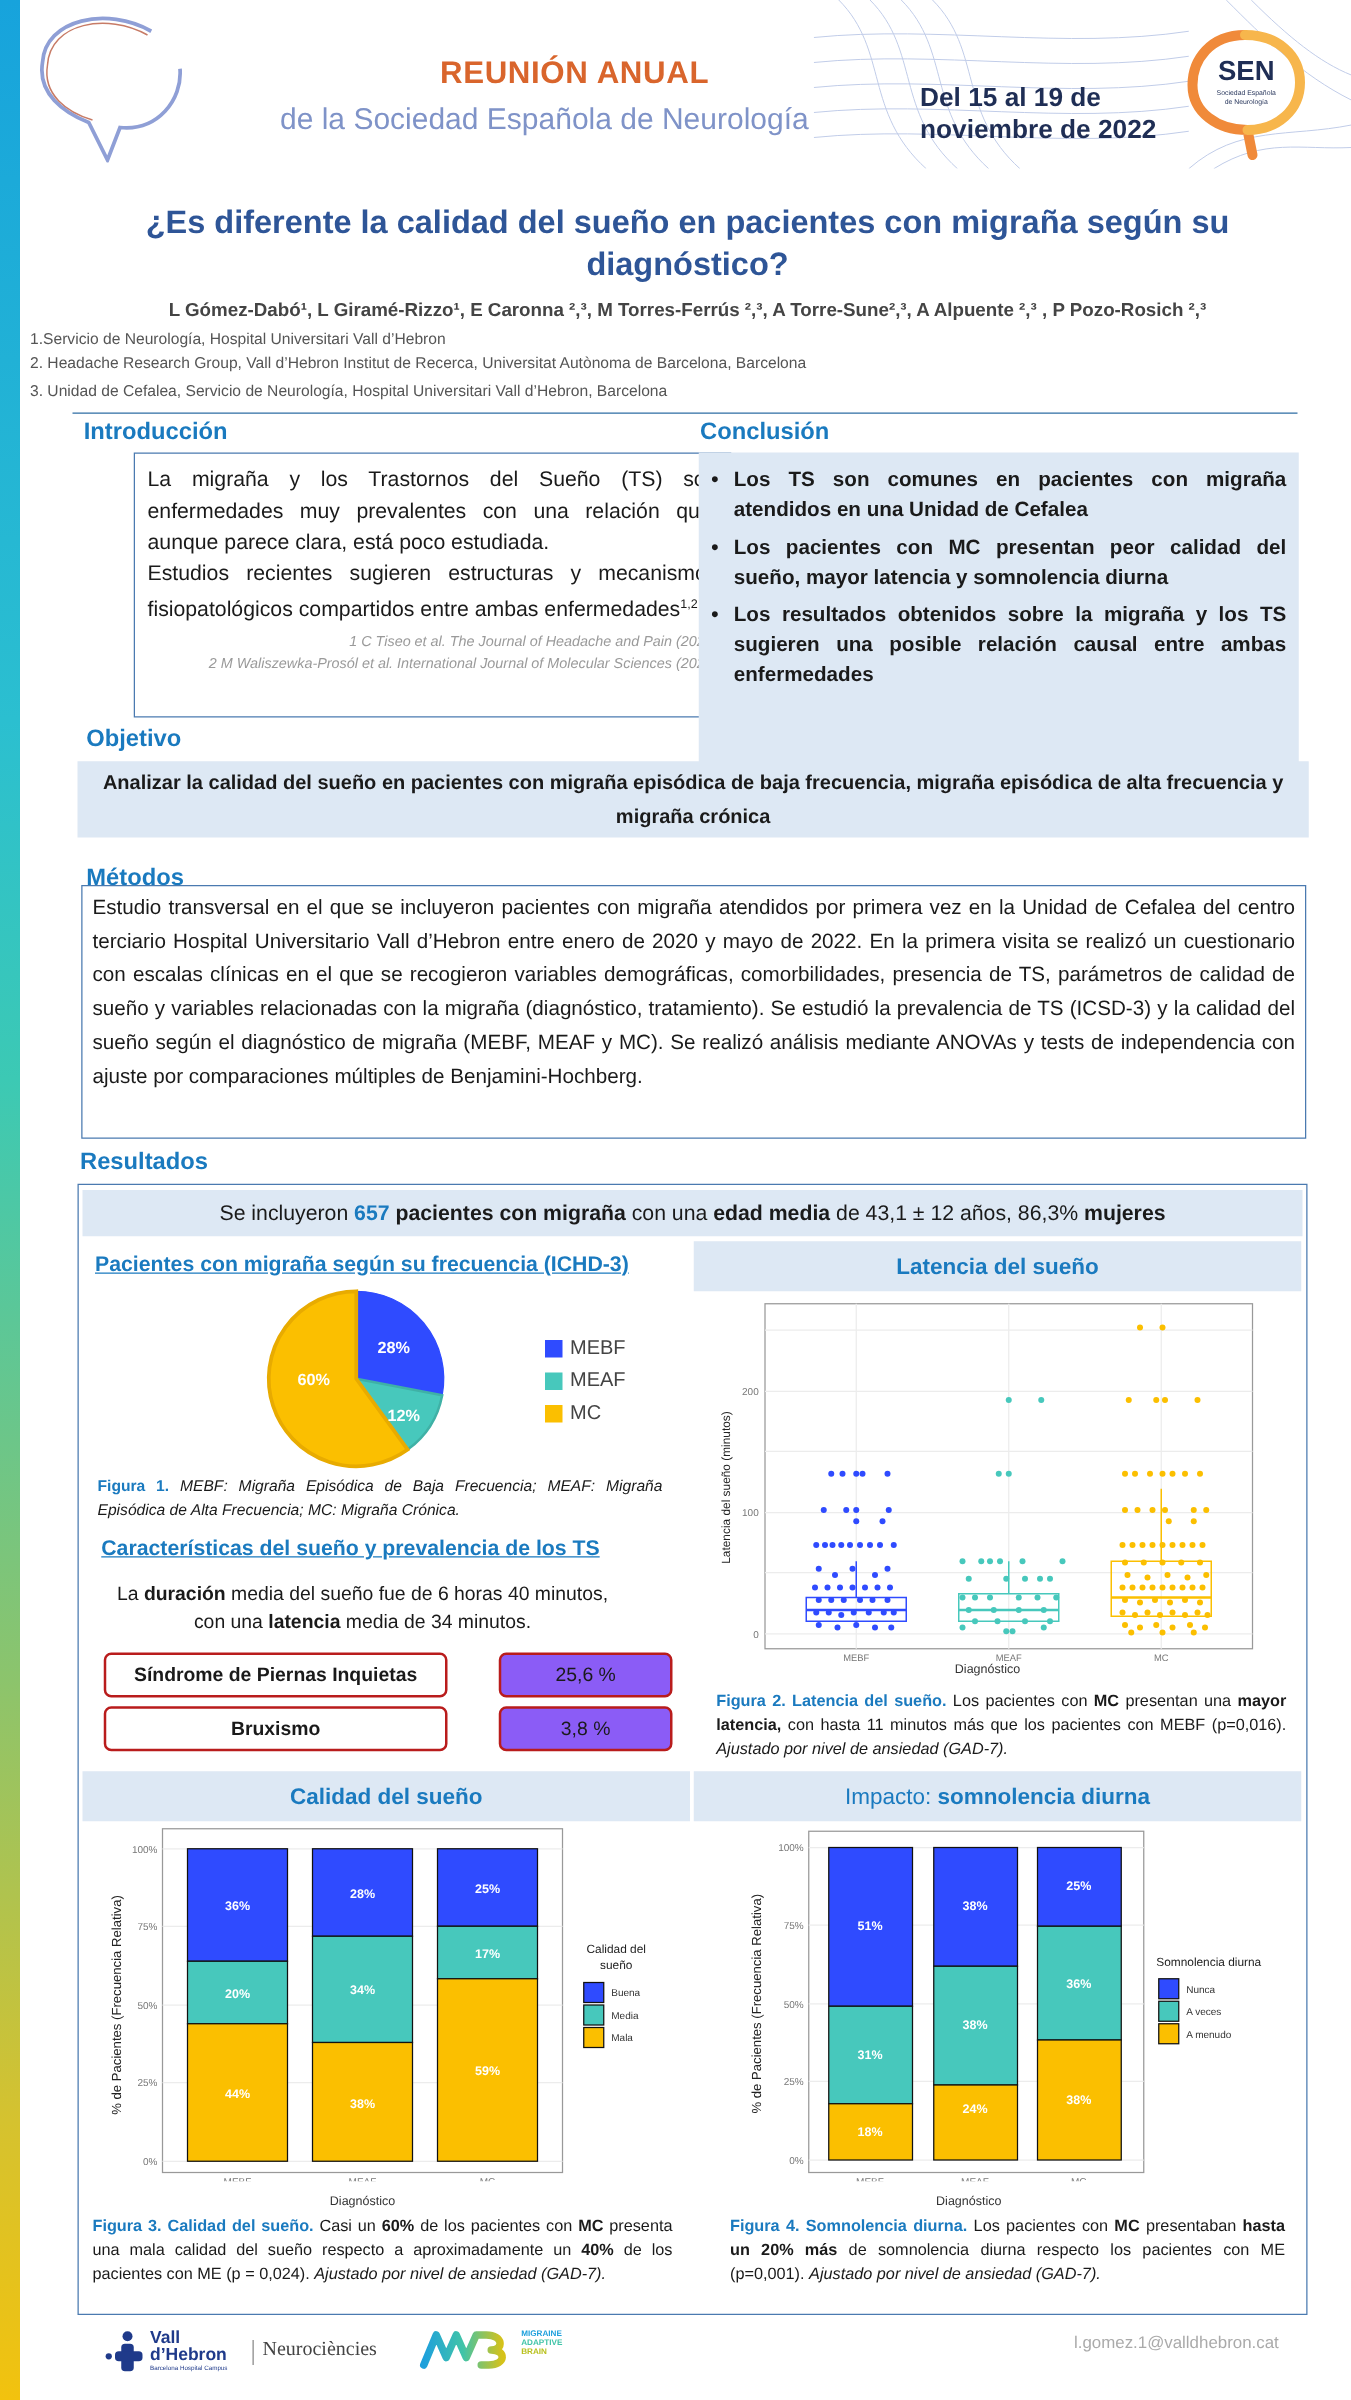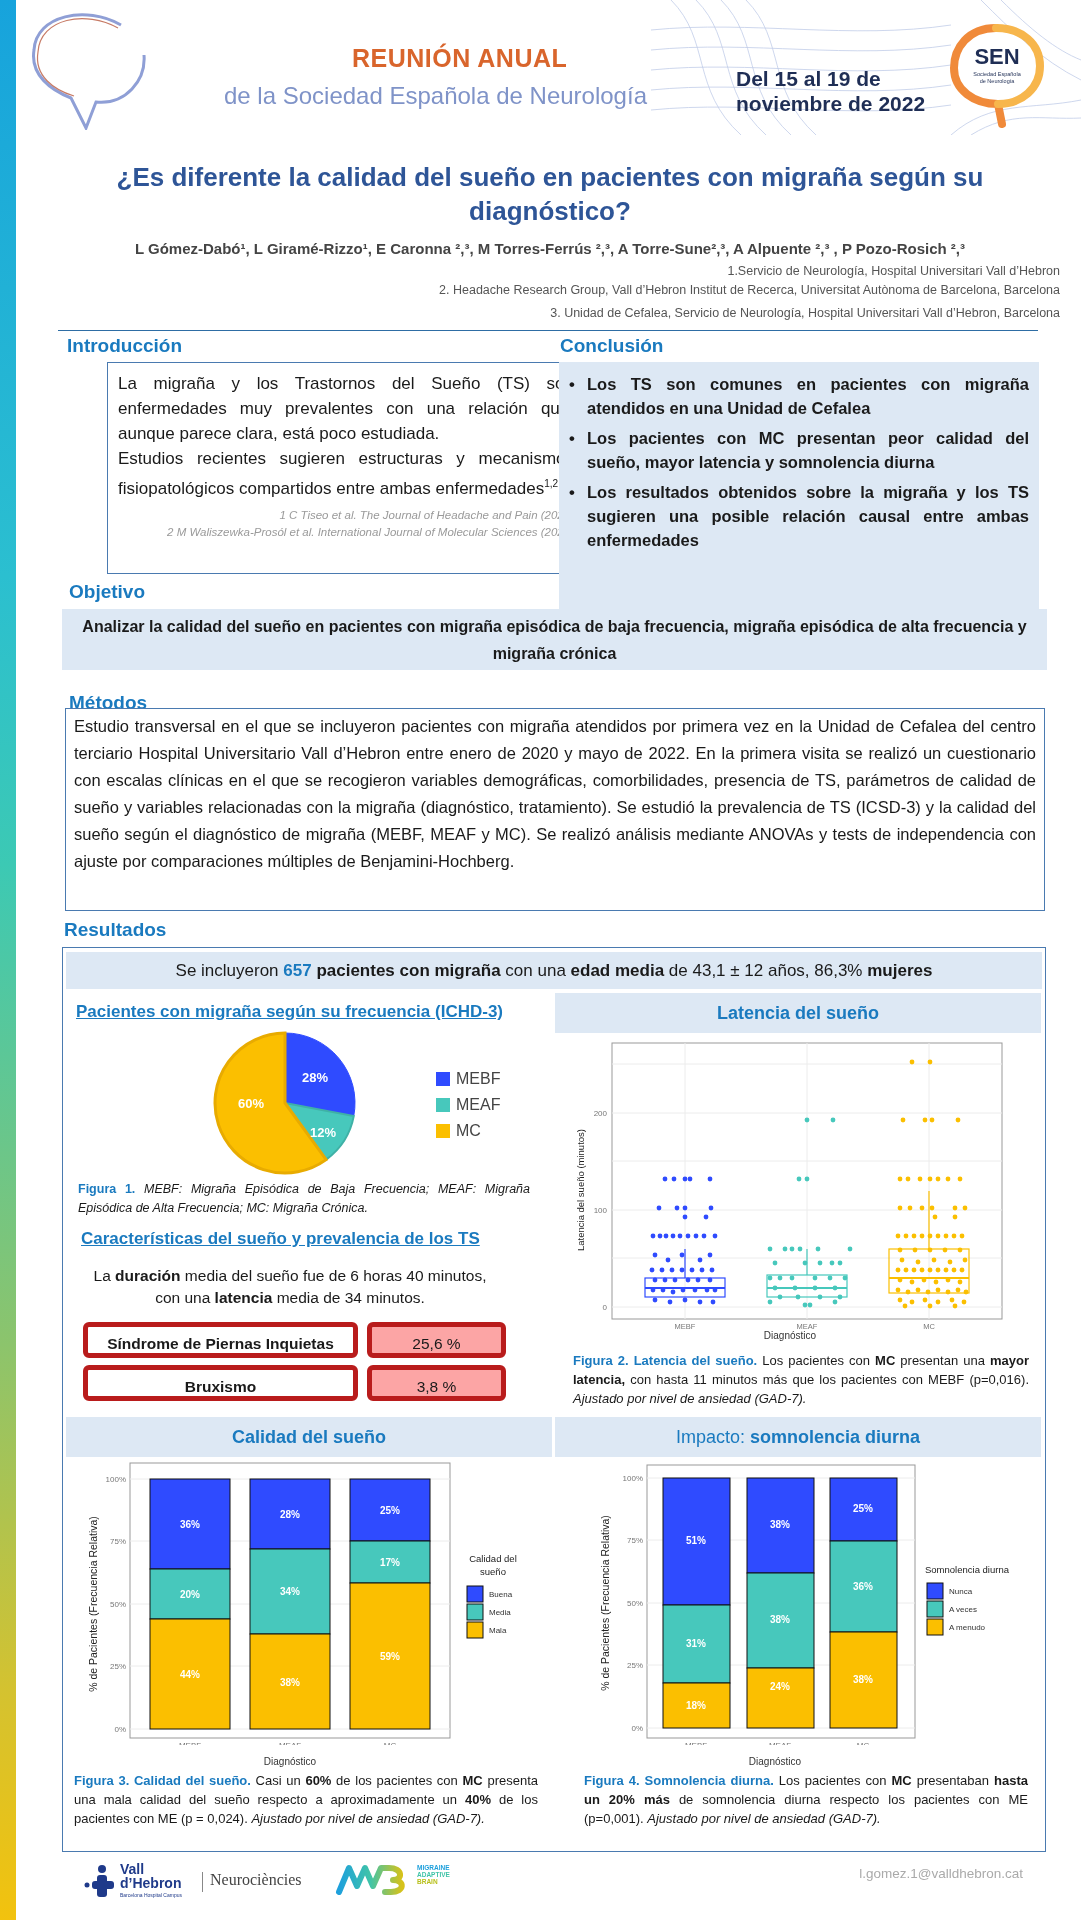--- a/index.html
+++ b/index.html
@@ -14,21 +14,21 @@
   .banner .brain { position: absolute; left: 10px; top: 10px; width: 130px; height: 120px; }
   .lxxiv { position: absolute; left: 100px; top: 8px; font-family: "Liberation Sans", sans-serif; font-weight: 300; font-size: 74px; letter-spacing: 4px; color: #d9652c; -webkit-text-stroke: 0; font-weight: normal; transform: scaleY(1.0); }
   .reunion { position: absolute; left: 336px; top: 44px; font-size: 25px; font-weight: bold; color: #d9652c; letter-spacing: 0.5px; }
   .sociedad { position: absolute; left: 208px; top: 82px; font-size: 24px; color: #7f93c8; }
   .dates { position: absolute; left: 720px; top: 66px; font-size: 21px; font-weight: bold; color: #1f2e55; line-height: 25px; }
   .sen-logo { position: absolute; left: 930px; top: 20px; width: 100px; height: 110px; }
 
   
   .title { position: absolute; left: 40px; top: 160px; width: 1020px; text-align: center; font-size: 26px; font-weight: bold; color: #2e5597; line-height: 34px; }
   .authors { position: absolute; left: 40px; top: 240px; width: 1020px; text-align: center; font-size: 15px; font-weight: bold; color: #444; }
-  .affil { position: absolute; left: 40px; width: 1020px; text-align: right; font-size: 12.5px; color: #555; }
+  .affil { position: absolute; left: 24px; width: 1020px; text-align: left; font-size: 12.5px; color: #555; }
   .top-rule { position: absolute; left: 58px; top: 330px; width: 980px; height: 1px; background: #2e6da4; }
 
   .section-title { position: absolute; font-size: 19px; font-weight: bold; color: #1a7abf; }
   .boxed { position: absolute; border: 1px solid #4a7ab0; background: #fff; }
   .shaded { position: absolute; background: #dde8f4; }
 
   .intro-text { font-size: 17px; line-height: 25px; text-align: justify; color: #1a1a1a; padding: 8px 10px 0 10px; }
   .refs { font-size: 11.5px; font-style: italic; color: #9a9a9a; text-align: right; padding: 6px 10px 0 10px; line-height: 17px; }
 
   .concl-list { list-style: none; padding: 10px 10px 0 8px; }
@@ -44,23 +44,23 @@
 
   .sub-title-u { position: absolute; font-size: 17px; font-weight: bold; color: #1a7abf; text-decoration: underline; }
   .panel-head { position: absolute; background: #dde8f4; text-align: center; font-size: 18px; font-weight: bold; color: #1a7abf; line-height: 40px; }
   .caption { position: absolute; font-size: 13px; line-height: 19px; text-align: justify; color: #1a1a1a; }
   .caption .fig { color: #1a7abf; font-weight: bold; }
 
   .legend-item { display: flex; align-items: center; font-size: 16px; color: #444; height: 26px; }
   .legend-swatch { width: 14px; height: 14px; margin-right: 6px; }
 
   .sleep-text { position: absolute; left: 70px; top: 1265px; width: 440px; text-align: center; font-size: 15.5px; line-height: 22px; }
-  .pill { position: absolute; height: 36px; border: 5px solid #b91c1c; border-radius: 6px; text-align: center; line-height: 34px; font-size: 15.5px; }
+  .pill { position: absolute; height: 36px; border: 2px solid #b91c1c; border-radius: 6px; text-align: center; line-height: 34px; font-size: 15.5px; }
   .pill.label { background: #fff; font-weight: bold; }
-  .pill.value { background: #fca5a5; }
+  .pill.value { background: #8b5cf6; margin-left: 32px; }
   .footer-email { position: absolute; right: 58px; top: 1866px; font-size: 13.5px; color: #aaaaaa; }
 </style>
 </head>
 <body>
 
 <div class="sidebar-bar"></div>
 
 <div class="banner">
   <svg class="waves" viewBox="0 0 430 135">
     <g fill="none" stroke="#8ea3d6" stroke-width="0.8" opacity="0.55">

